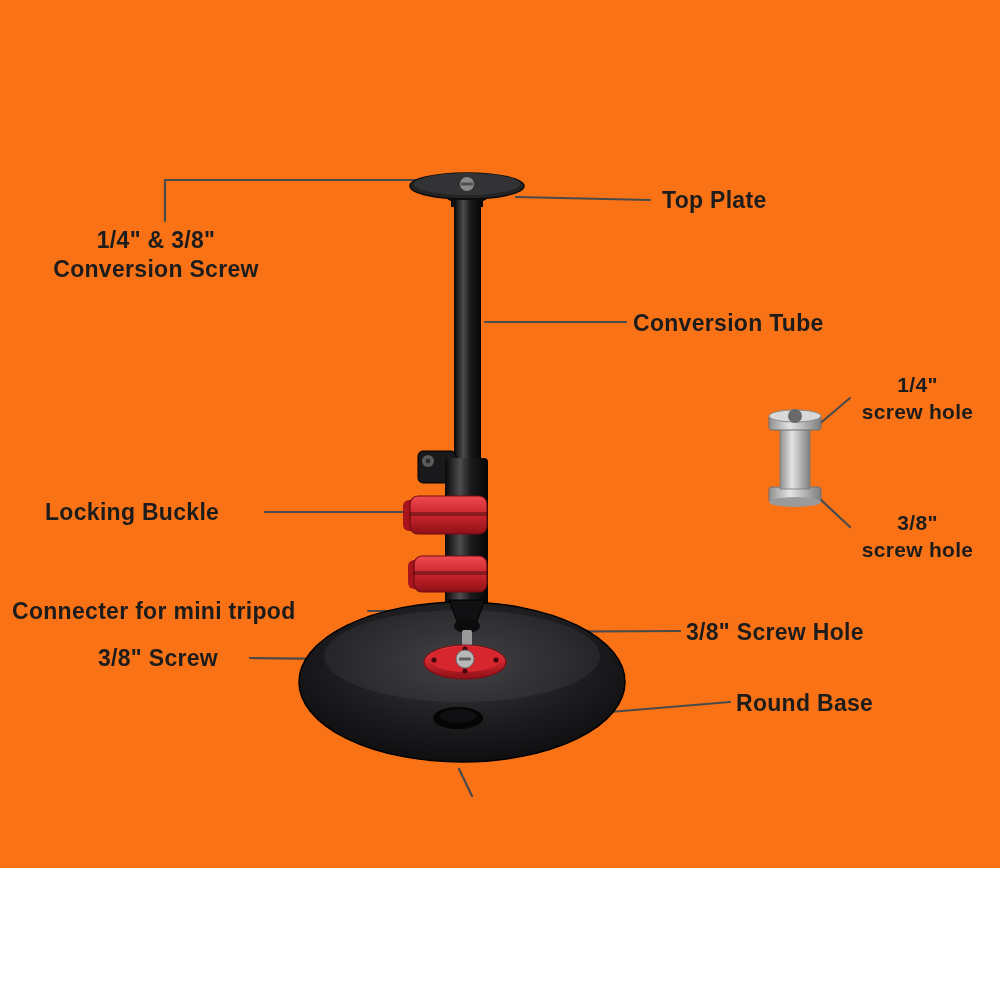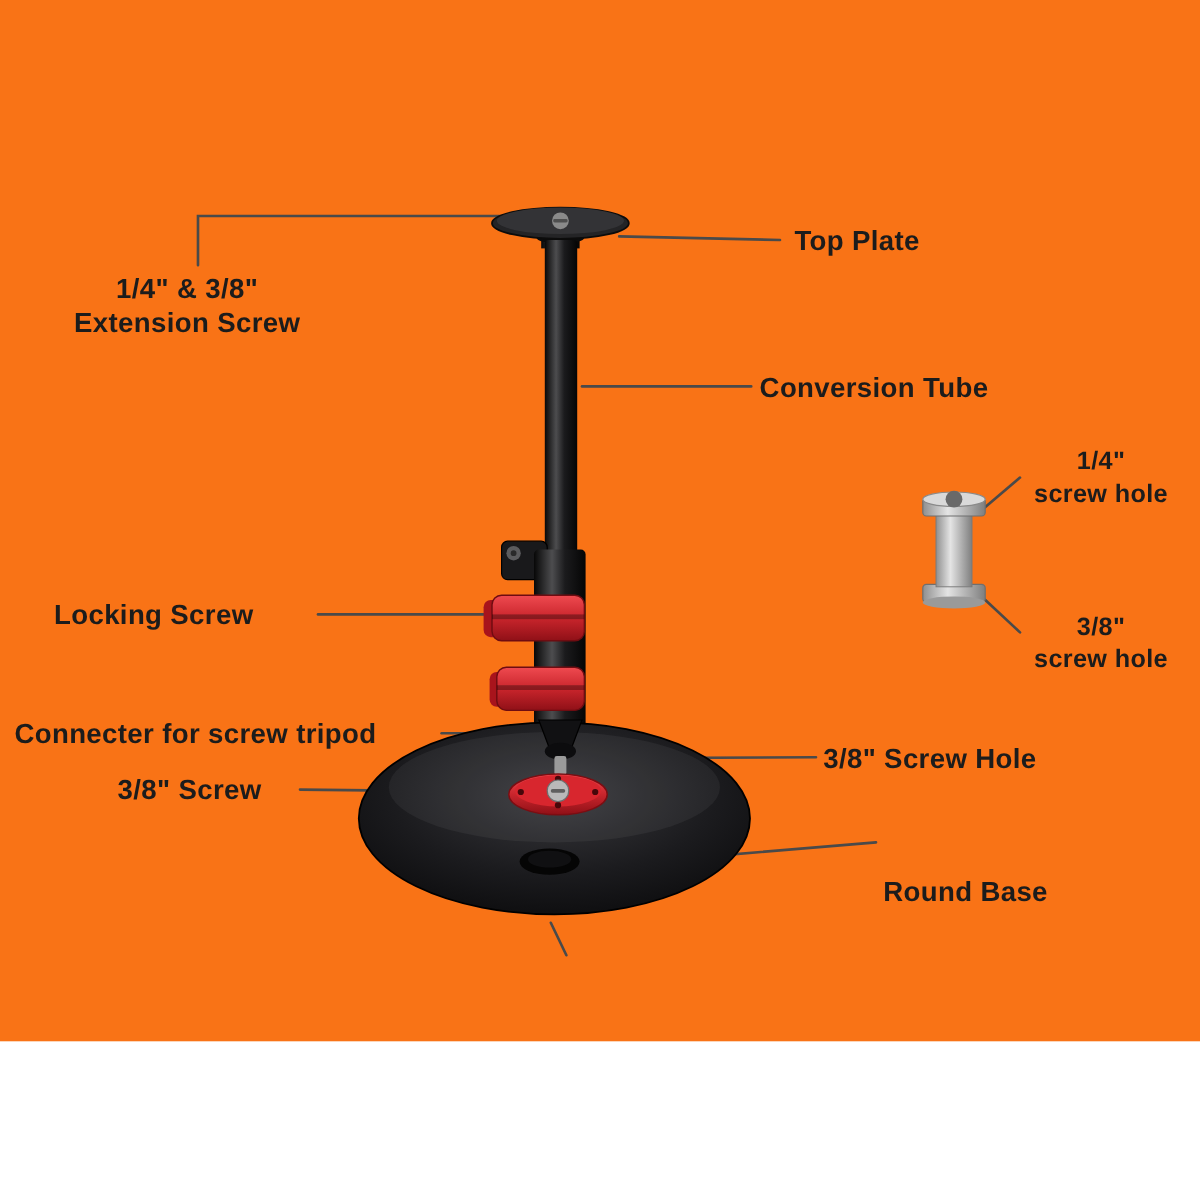--- a/index.html
+++ b/index.html
@@ -128,39 +128,39 @@
       <rect x="769" y="415" width="52" height="15" rx="3" fill="url(#silverGrad)" stroke="#6f6f6f" stroke-width="1"></rect>
       <ellipse cx="795" cy="416" rx="26" ry="6" fill="#d9d9d9" stroke="#8a8a8a" stroke-width="1"></ellipse>
       <circle cx="795" cy="416" r="7" fill="#696969"></circle>
     </g>
   </svg>
 
   <div class="label" style="left:662px; top:186px;">Top Plate</div>
 
   <div class="label center" style="left:18px; top:226px; width:276px;">
     <div>1/4" &amp; 3/8"</div>
-    <div>Extension Screw</div>
+    <div>Conversion Screw</div>
   </div>
 
   <div class="label" style="left:633px; top:309px;">Conversion Tube</div>
 
   <div class="label center small" style="left:845px; top:372px; width:145px;">
     <div>1/4"</div>
     <div>screw hole</div>
   </div>
 
   <div class="label center small" style="left:845px; top:510px; width:145px;">
     <div>3/8"</div>
     <div>screw hole</div>
   </div>
 
-  <div class="label" style="left:45px; top:498px;">Locking Screw</div>
+  <div class="label" style="left:45px; top:498px;">Locking Buckle</div>
 
-  <div class="label" style="left:12px; top:597px;">Connecter for screw tripod</div>
+  <div class="label" style="left:12px; top:597px;">Connecter for mini tripod</div>
 
   <div class="label" style="left:98px; top:644px;">3/8" Screw</div>
 
   <div class="label" style="left:686px; top:618px;">3/8" Screw Hole</div>
 
-  <div class="label" style="left:736px; top:729px;text-align:center;">Round Base</div>
+  <div class="label" style="left:736px; top:689px;text-align:center;">Round Base</div>
 
 
 </div>
 
 </body></html>

